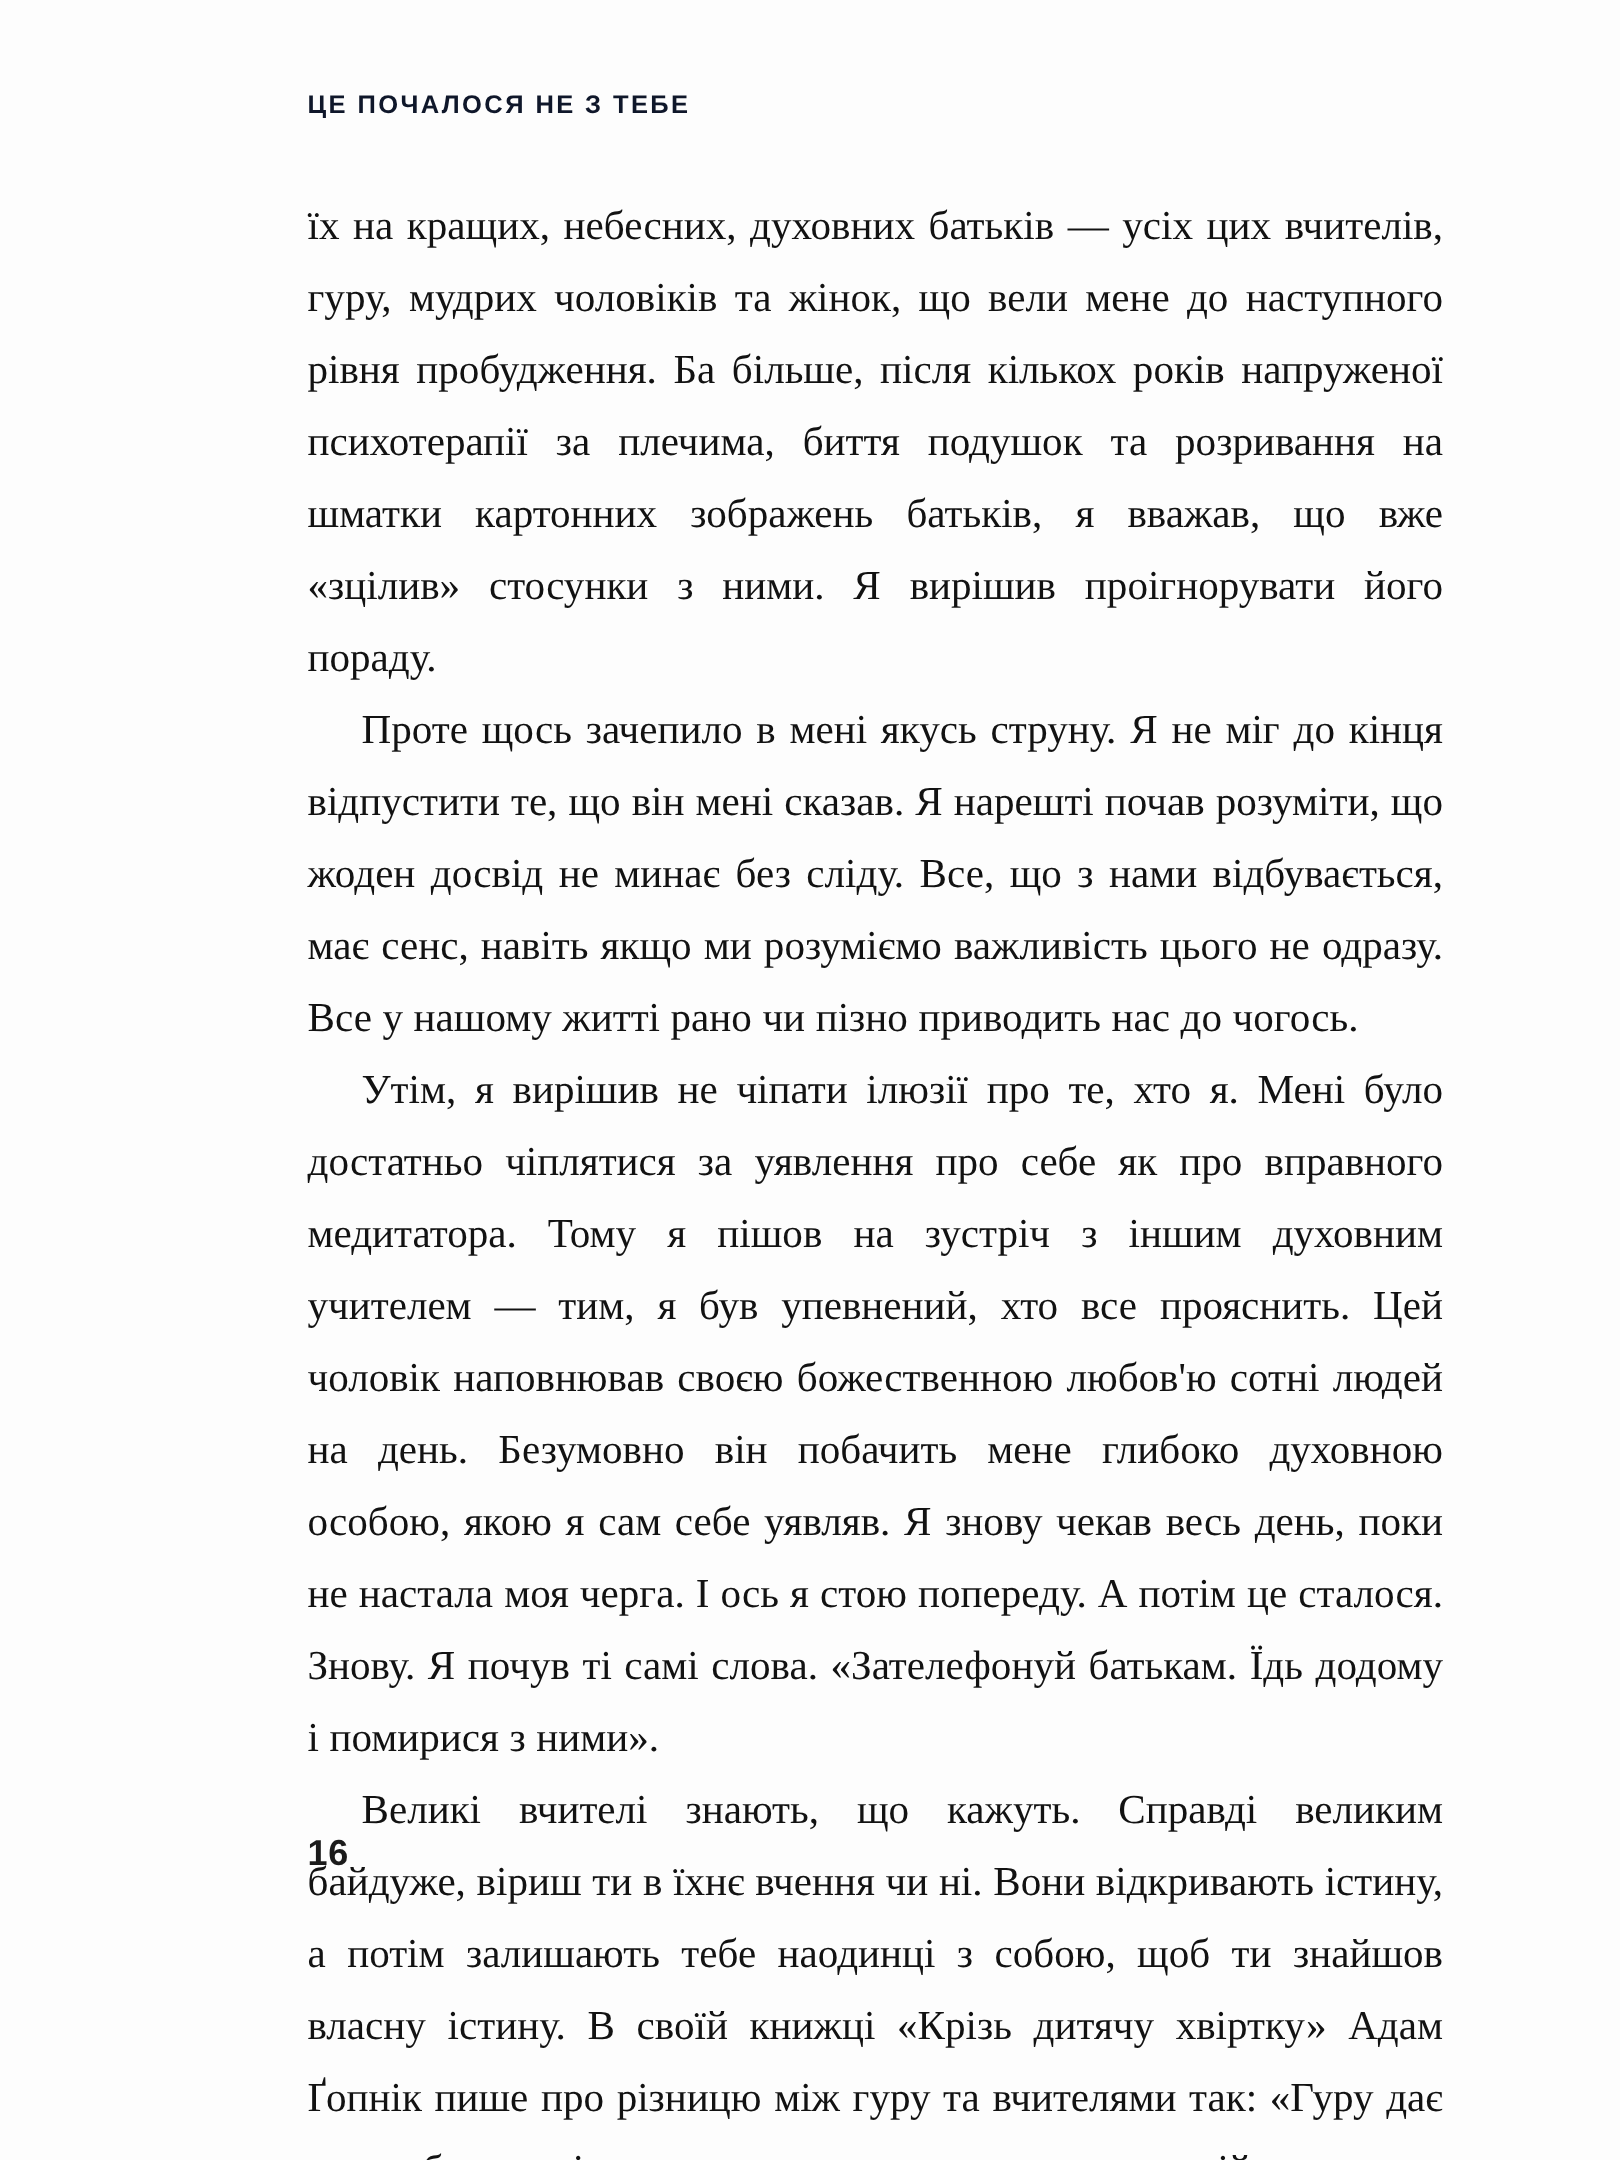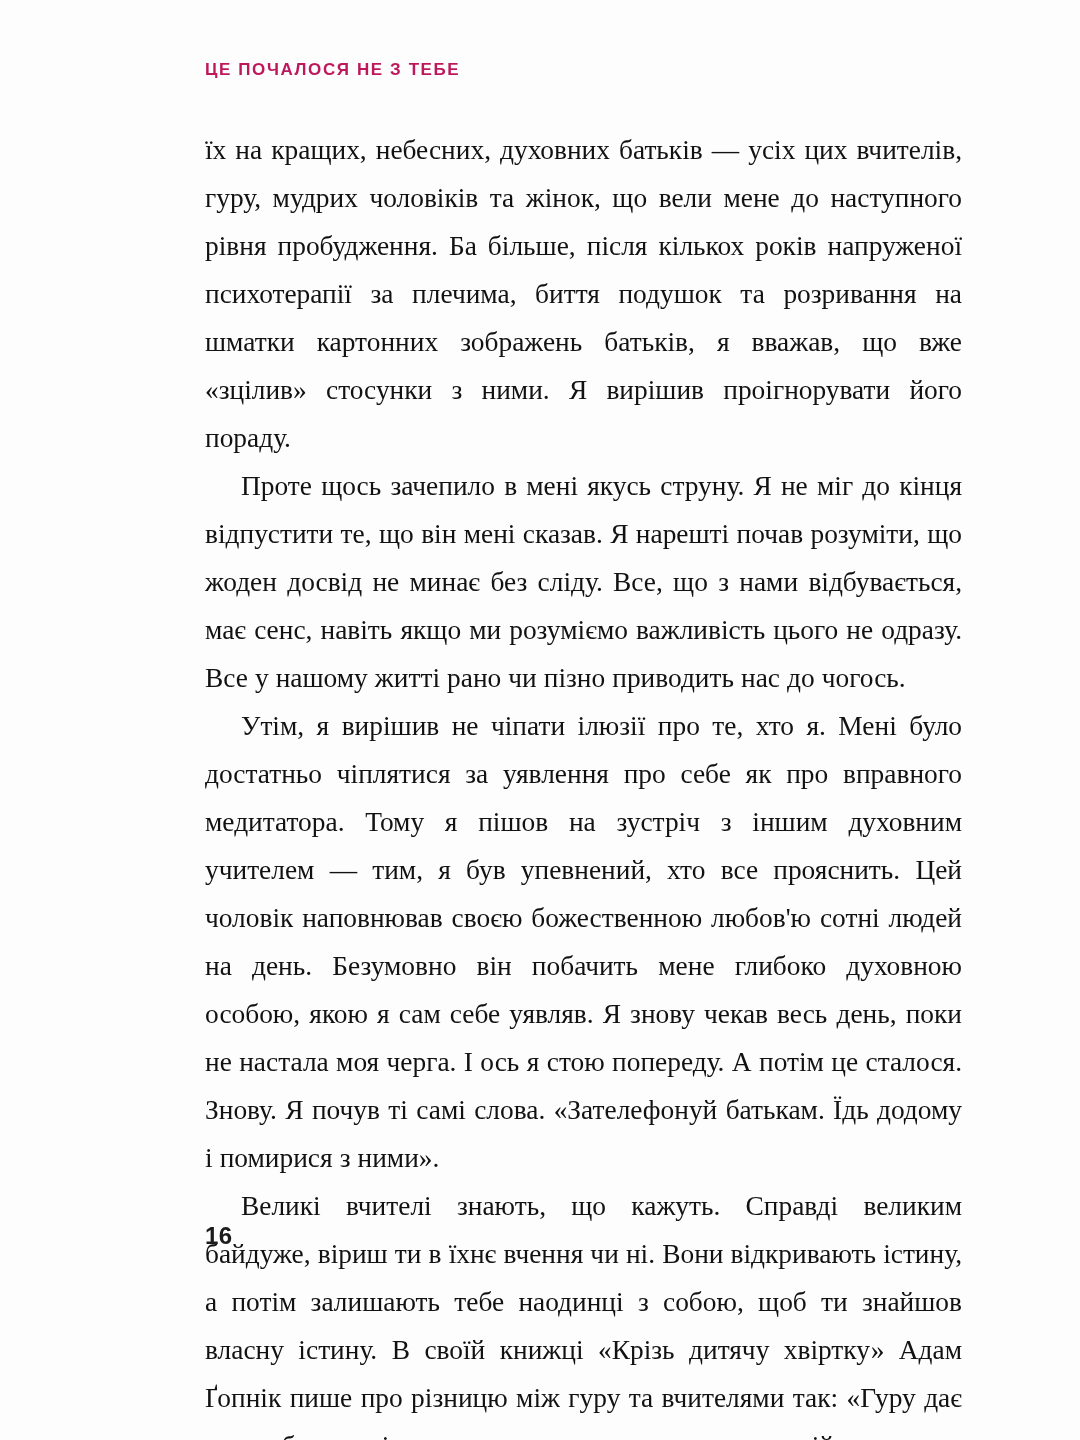--- a/index.html
+++ b/index.html
@@ -20,21 +20,21 @@
 
   
   .running-header {
     position: absolute;
     left: 205px;
     top: 60px;
     font-family: "Liberation Sans", sans-serif;
     font-weight: bold;
     font-size: 17px;
     letter-spacing: 1.6px;
-    color: #be185d;
+    color: #0f172a;
     white-space: nowrap;
   }
 
   
   .textblock {
     position: absolute;
     left: 205px;
     top: 126px;
     width: 757px;
     font-family: "Liberation Serif", "DejaVu Serif", serif;

